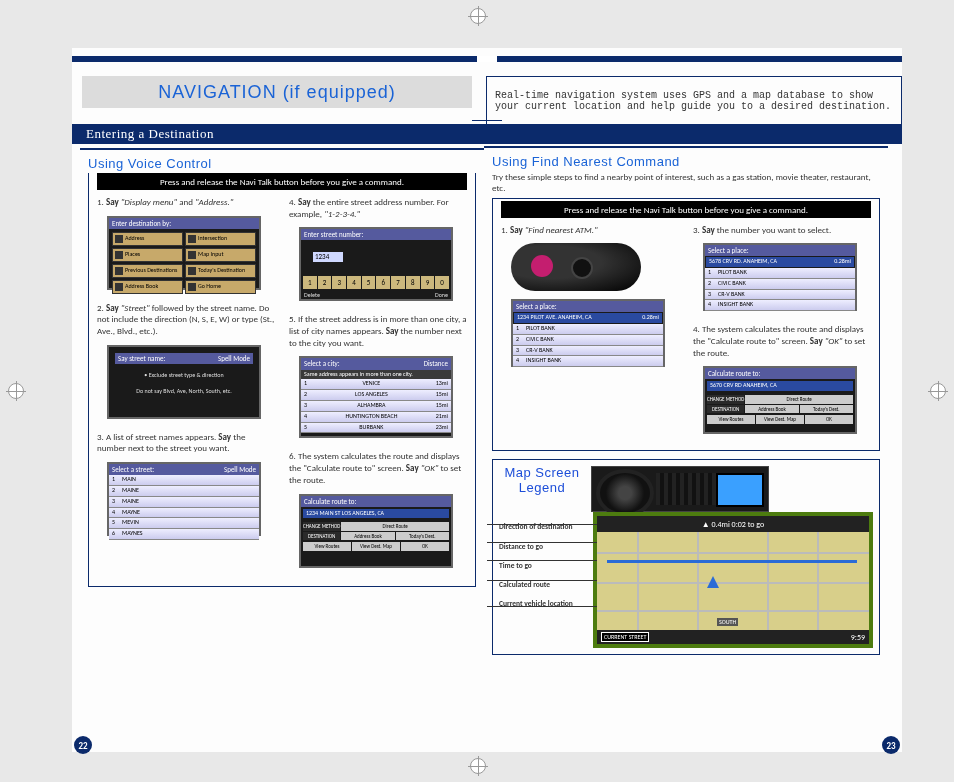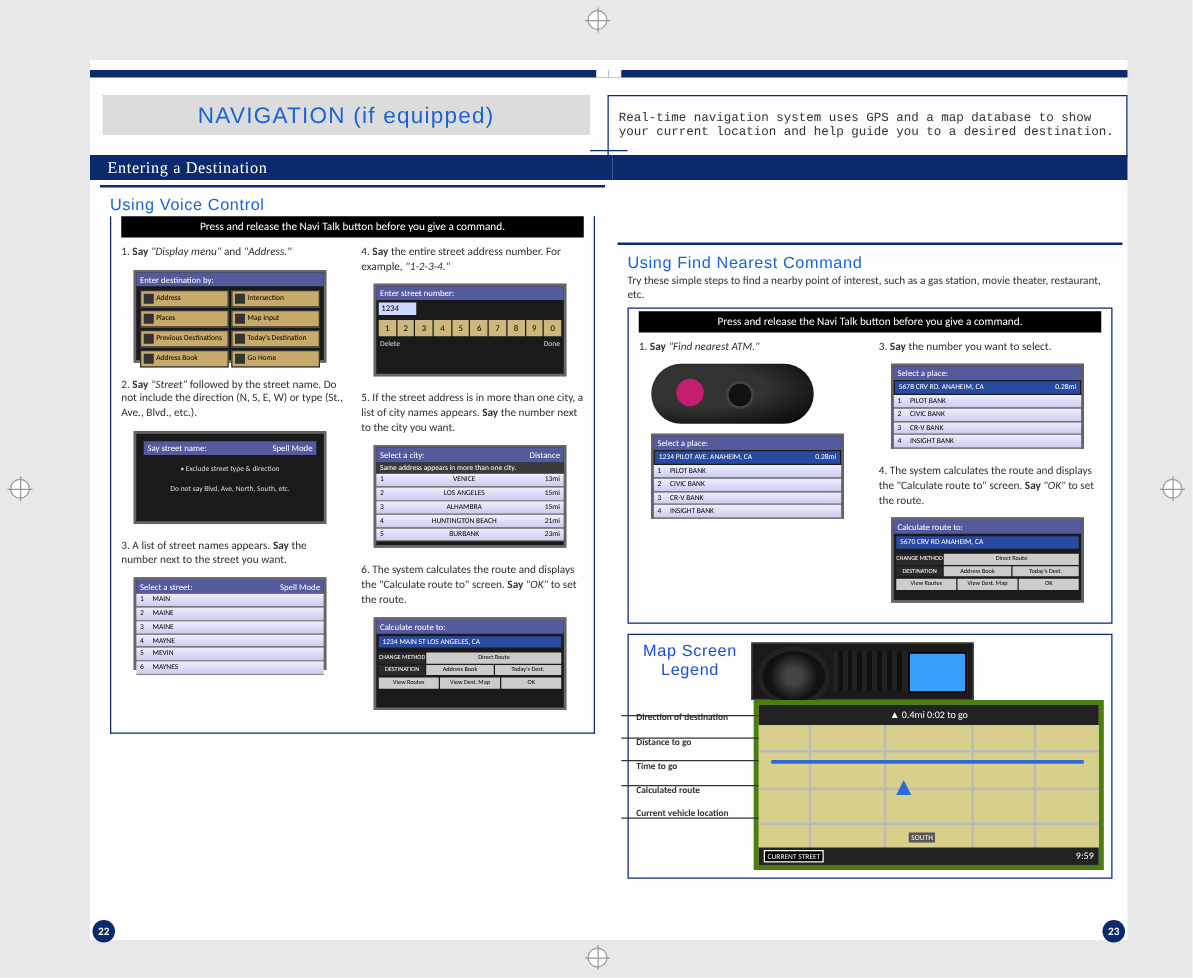--- a/index.html
+++ b/index.html
@@ -49,21 +49,21 @@
     font-family:Liberation Serif, serif;
   }
   .ribbon-side { position:absolute; top:76px; height:20px; background:#0b2a6b; }
   .ribbon-side.rs { right:0; width:412px; }
 
   .left-col {
     position:absolute; left:8px; top:100px; width:404px; bottom:24px;
     border-top:2px solid #0b2a6b;
   }
   .right-col {
-    position:absolute; right:4px; top:100px; width:404px; bottom:24px;margin-top:48px;
+    position:absolute; right:14px; top:100px; width:404px; bottom:24px;
   }
 
   .sub-head {
     color:#1a63d6; font-size:13px; letter-spacing:0.5px;
     font-family:"Din Condensed","Arial Narrow",sans-serif;
     margin: 6px 0 2px 8px;
   }
   .sub-intro { font-size:9px; margin:0 8px 4px 8px; line-height:1.25; color:#333; }
 
   .black-strip {
@@ -87,21 +87,21 @@
   }
   .screenshot.small { height:64px; width:150px; }
   .scr-header { background:#555a9e; color:#fff; padding:1px 3px; font-size:7px; }
   .dest-grid { display:grid; grid-template-columns:1fr 1fr; gap:2px; padding:3px; }
   .dest-btn { background:#c7a96a; color:#000; font-size:6px; padding:2px 2px; border:1px solid #333; display:flex; align-items:center; gap:2px; }
   .dest-btn .ico { width:8px; height:8px; background:#333; display:inline-block; }
 
   .numpad { display:grid; grid-template-columns:repeat(10, 1fr); gap:1px; padding:2px; }
   .numpad .k { background:#ccb87d; color:#000; text-align:center; font-size:7px; padding:2px 0; }
   .numpad-top { background:#555a9e; color:#fff; padding:1px 3px; font-size:7px; display:flex; justify-content:space-between;}
-  .numpad-sel { background:#cfd8ff; color:#000; font-size:7px; padding:0 2px; margin:2px; width:26px; }
+  .numpad-sel { background:#cfd8ff; color:#000; font-size:7px; padding:0 2px; margin:12px; width:26px; }
   .numpad-bot { display:flex; justify-content:space-between; padding:1px 3px; font-size:6px; color:#ddd; }
 
   .street-speak { padding:6px; }
   .street-speak .bar1 { background:#555a9e; font-size:7px; padding:1px 3px; color:#fff; display:flex; justify-content:space-between;}
   .street-speak .msg { margin-top:8px; font-size:6px; color:#ddd; text-align:center; }
 
   .city-list .hdr { background:#555a9e; color:#fff; font-size:7px; display:flex; justify-content:space-between; padding:1px 3px;}
   .city-list .sub { background:#3a3a3a; color:#fff; font-size:6px; padding:1px 3px;}
   .city-list .row { display:flex; justify-content:space-between; background:linear-gradient(#eef,#cce); color:#000; font-size:6px; padding:1px 3px; border-bottom:1px solid #888;}
 

